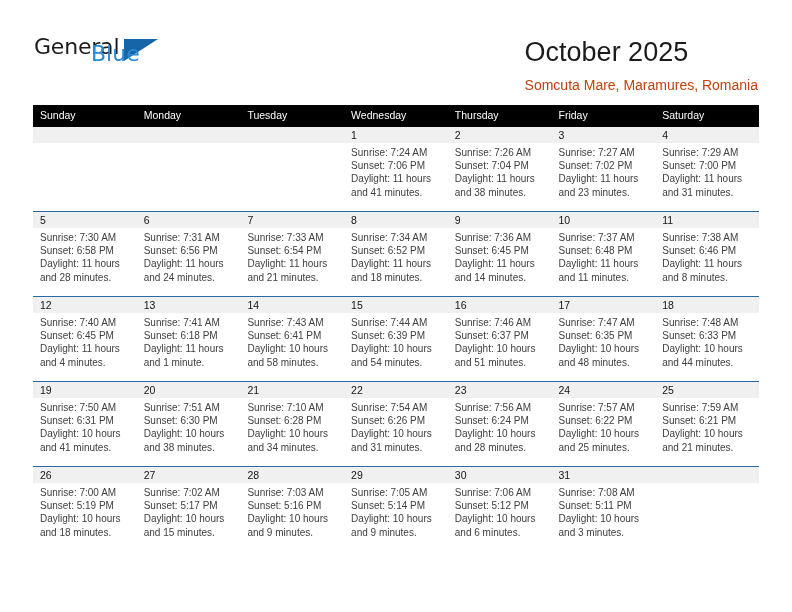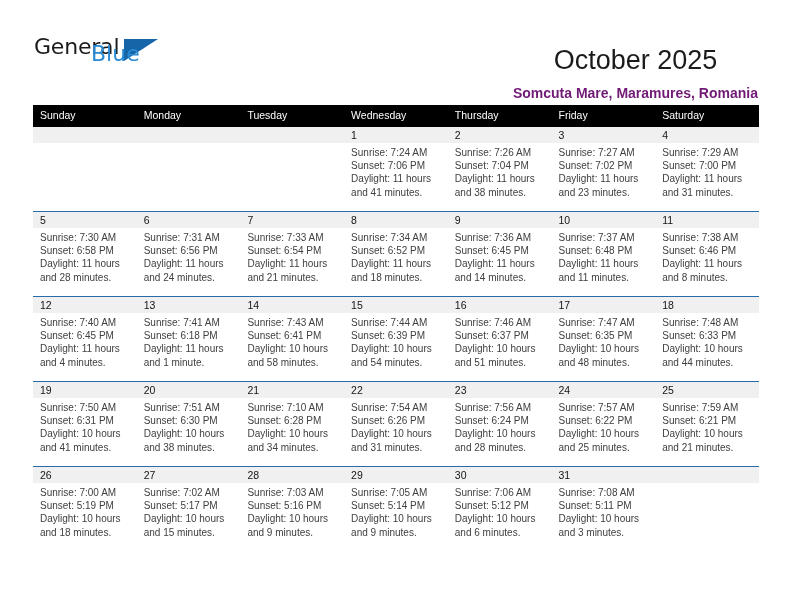--- a/index.html
+++ b/index.html
@@ -61,35 +61,35 @@
     top: 7px;
     font-size: 22px;
     color: #2a8ad4;
     font-family: "DejaVu Sans", sans-serif;
     line-height: 26px;
   }
 
   .title-wrap {
     position: absolute;
     right: 0;
-    top: 16px;
-    text-align: center;
+    top: 8px;
+    text-align: left;
   }
   .cal-title {
     font-size: 27px;
     font-weight: 400;
     color: #1b1b1b;
     line-height: 32px;
     white-space: nowrap;
   }
   .cal-subtitle {
     margin-top: 8px;
     font-size: 14px;
-    font-weight: 700;
-    color: #701a75;
+    font-weight: 400;
+    color: #c2410c;
     line-height: 18px;
     white-space: nowrap;
   }
 
   
   .calendar {
     position: absolute;
     left: 33px;
     top: 105px;
     width: 726px;

